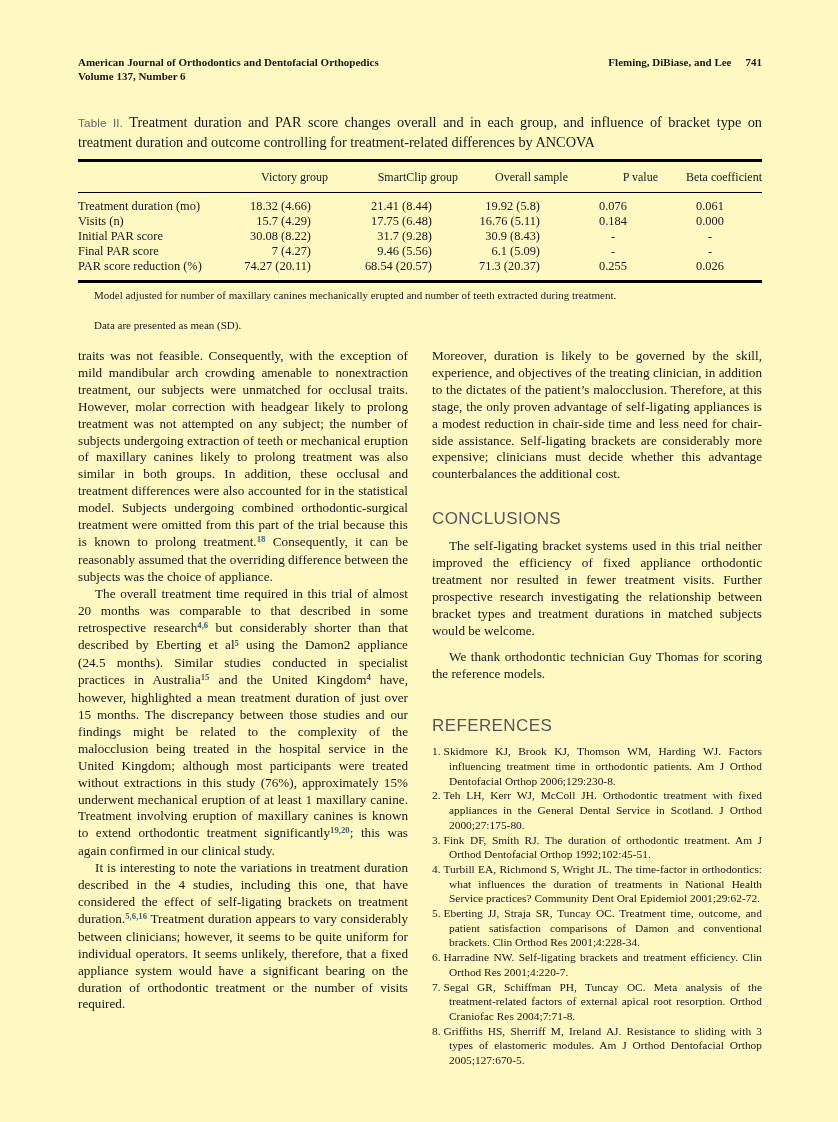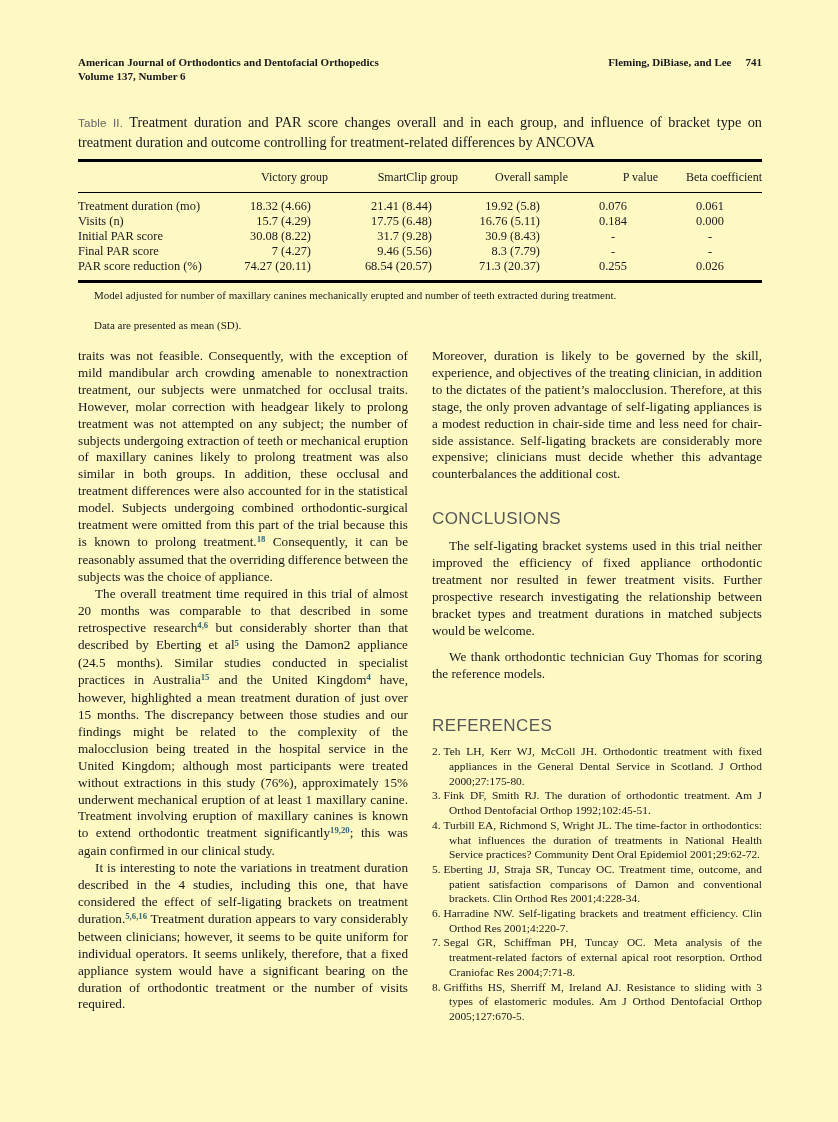--- a/index.html
+++ b/index.html
@@ -113,21 +113,21 @@
         <td class="c1">30.08 (8.22)</td>
         <td class="c2">31.7 (9.28)</td>
         <td class="c3">30.9 (8.43)</td>
         <td class="c4">-</td>
         <td class="c5">-</td>
       </tr>
       <tr>
         <td class="c0">Final PAR score</td>
         <td class="c1">7 (4.27)</td>
         <td class="c2">9.46 (5.56)</td>
-        <td class="c3">8.3 (7.79)</td>
+        <td class="c3">6.1 (5.09)</td>
         <td class="c4">-</td>
         <td class="c5">-</td>
       </tr>
       <tr>
         <td class="c0">PAR score reduction (%)</td>
         <td class="c1">74.27 (20.11)</td>
         <td class="c2">68.54 (20.57)</td>
         <td class="c3">71.3 (20.37)</td>
         <td class="c4">0.255</td>
         <td class="c5">0.026</td>
@@ -148,20 +148,21 @@
 
     <div class="col">
       <p class="body-p">Moreover, duration is likely to be governed by the skill, experience, and objectives of the treating clinician, in addition to the dictates of the patient’s malocclusion. Therefore, at this stage, the only proven advantage of self-ligating appliances is a modest reduction in chair-side time and less need for chair-side assistance. Self-ligating brackets are considerably more expensive; clinicians must decide whether this advantage counterbalances the additional cost.</p>
 
       <h2 class="section-heading" style="color: rgb(86, 86, 91);">CONCLUSIONS</h2>
       <p class="body-p indent">The self-ligating bracket systems used in this trial neither improved the efficiency of fixed appliance orthodontic treatment nor resulted in fewer treatment visits. Further prospective research investigating the relationship between bracket types and treatment durations in matched subjects would be welcome.</p>
       <p class="body-p indent gap-above">We thank orthodontic technician Guy Thomas for scoring the reference models.</p>
 
       <h2 class="section-heading refs-head" style="color: rgb(86, 86, 91);">REFERENCES</h2>
       <ol class="refs">
+        <li><span class="ref-num">1.</span><span>Skidmore KJ, Brook KJ, Thomson WM, Harding WJ. Factors influencing treatment time in orthodontic patients. Am J Orthod Dentofacial Orthop 2006;129:230-8.</span></li>
         <li><span class="ref-num">2.</span><span>Teh LH, Kerr WJ, McColl JH. Orthodontic treatment with fixed appliances in the General Dental Service in Scotland. J Orthod 2000;27:175-80.</span></li>
         <li><span class="ref-num">3.</span><span>Fink DF, Smith RJ. The duration of orthodontic treatment. Am J Orthod Dentofacial Orthop 1992;102:45-51.</span></li>
         <li><span class="ref-num">4.</span><span>Turbill EA, Richmond S, Wright JL. The time-factor in orthodontics: what influences the duration of treatments in National Health Service practices? Community Dent Oral Epidemiol 2001;29:62-72.</span></li>
         <li><span class="ref-num">5.</span><span>Eberting JJ, Straja SR, Tuncay OC. Treatment time, outcome, and patient satisfaction comparisons of Damon and conventional brackets. Clin Orthod Res 2001;4:228-34.</span></li>
         <li><span class="ref-num">6.</span><span>Harradine NW. Self-ligating brackets and treatment efficiency. Clin Orthod Res 2001;4:220-7.</span></li>
         <li><span class="ref-num">7.</span><span>Segal GR, Schiffman PH, Tuncay OC. Meta analysis of the treatment-related factors of external apical root resorption. Orthod Craniofac Res 2004;7:71-8.</span></li>
         <li><span class="ref-num">8.</span><span>Griffiths HS, Sherriff M, Ireland AJ. Resistance to sliding with 3 types of elastomeric modules. Am J Orthod Dentofacial Orthop 2005;127:670-5.</span></li>
       </ol>
     </div>
 

